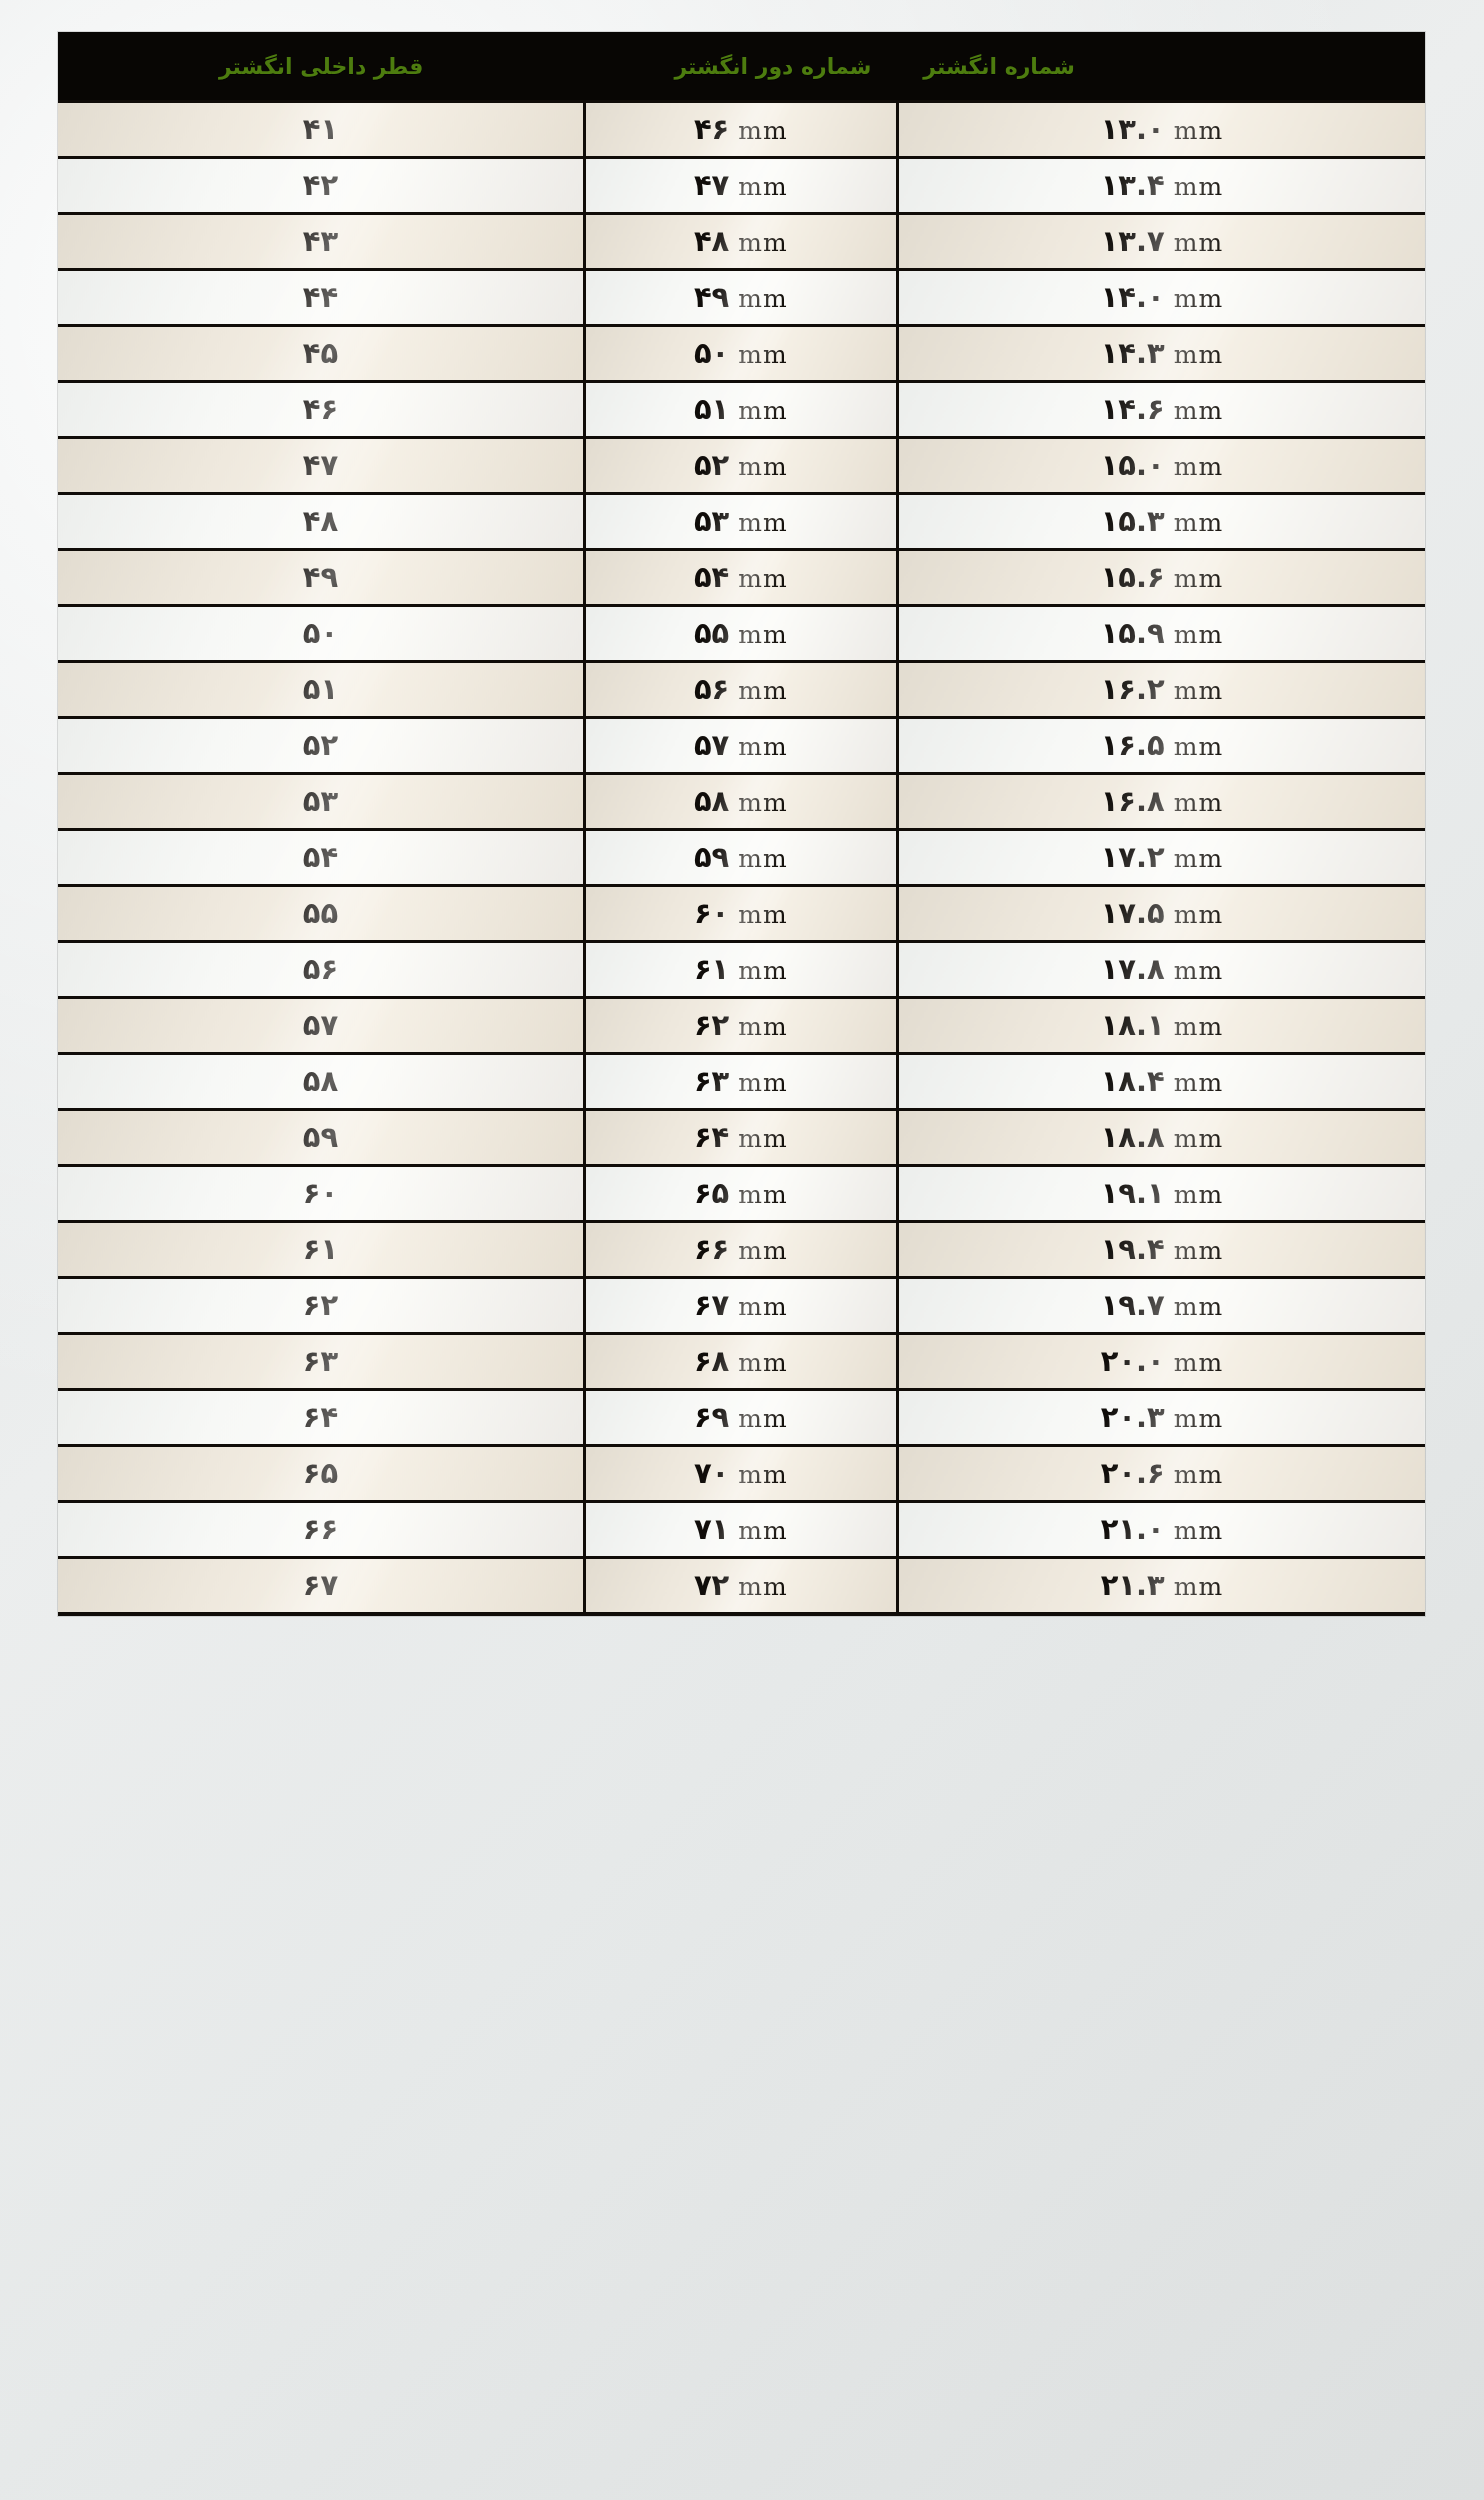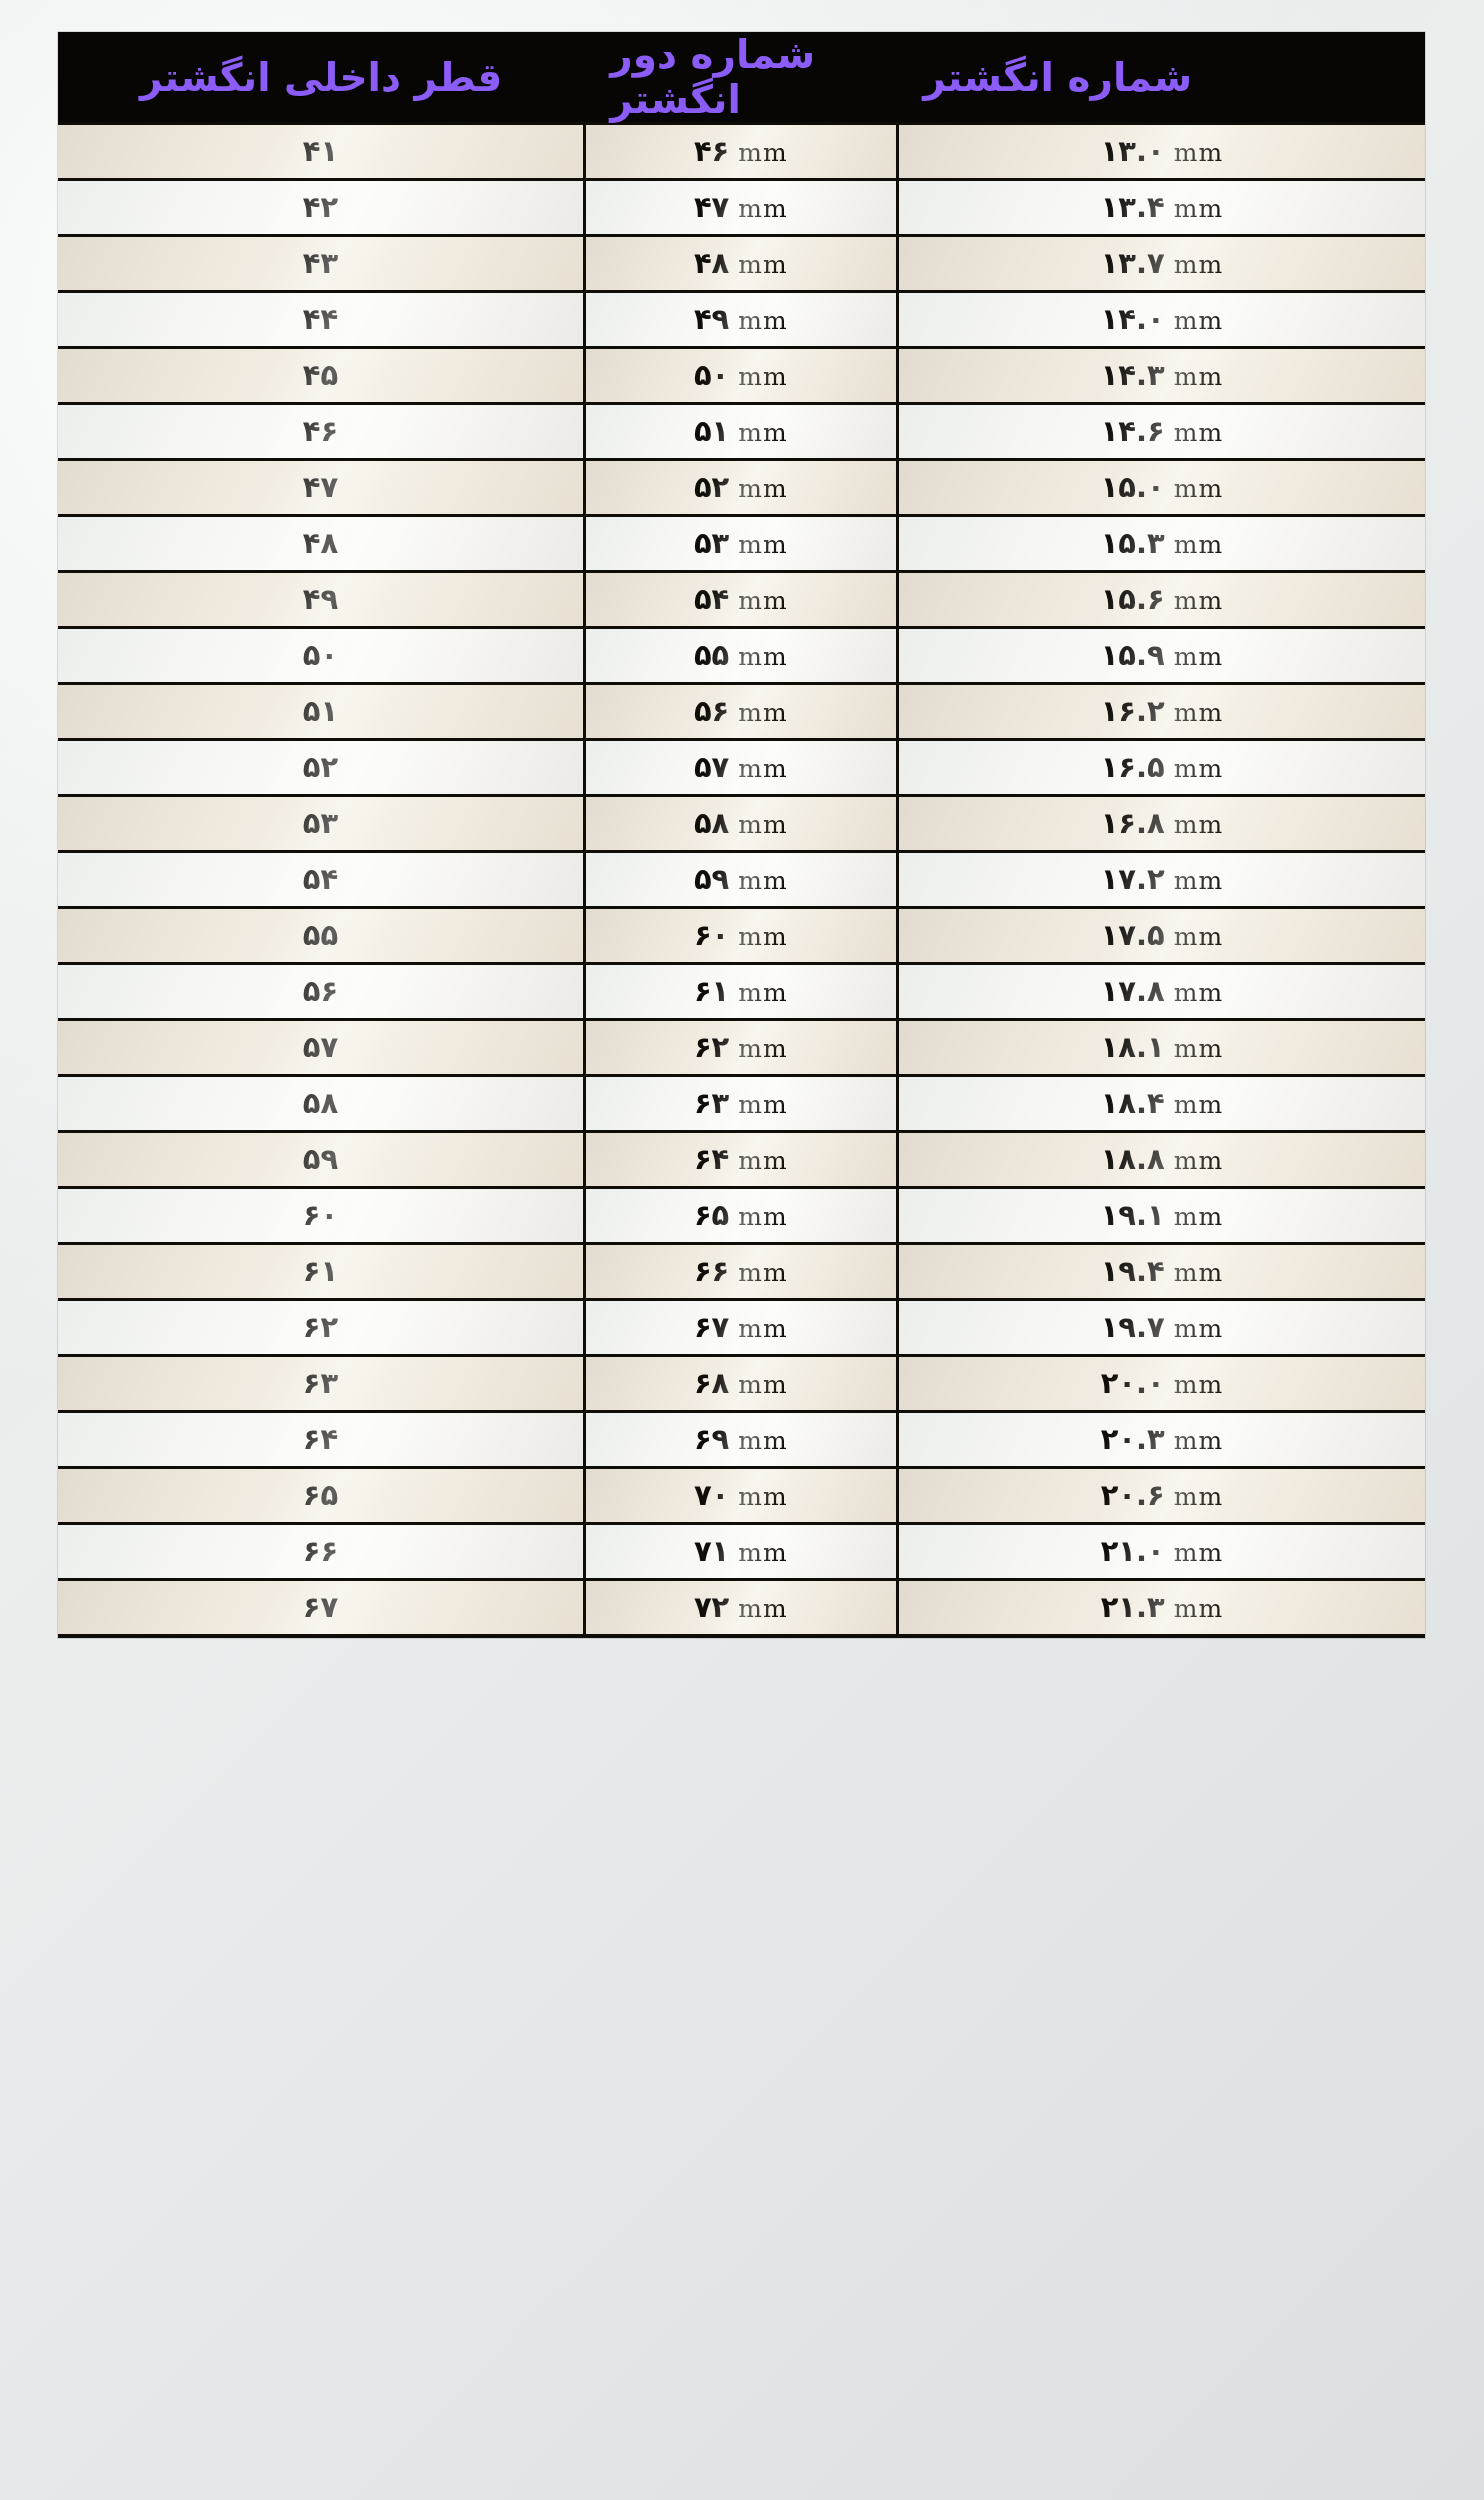--- a/index.html
+++ b/index.html
@@ -21,32 +21,32 @@
     border-collapse:collapse;
     table-layout:fixed;
     box-shadow:0 0 0 1px rgba(0,0,0,0.12);
   }
   table.ring-table col.c-num{width:38.6%;}
   table.ring-table col.c-circ{width:22.9%;}
   table.ring-table col.c-dia{width:38.5%;}
 
   thead th{
     background:#080604;
-    color:#8b5cf6;
+    color:#4d7c0f;
     height:68px;
-    font-size:39px;
+    font-size:22px;
     font-weight:700;
     letter-spacing:0.2px;
     padding:0 26px;
     border:0;
     vertical-align:middle;
     text-shadow:0 1px 0 rgba(0,0,0,0.6);
   }
   thead th.h-num{text-align:left;}
-  thead th.h-circ{text-align:left;}
+  thead th.h-circ{text-align:right;}
   thead th.h-dia{text-align:center;}
 
   tbody td{
     height:53px;
     font-size:28px;
     color:#100d0a;
     text-align:center;
     vertical-align:middle;
     border-top:3px solid #100c08;
     border-bottom:0;

